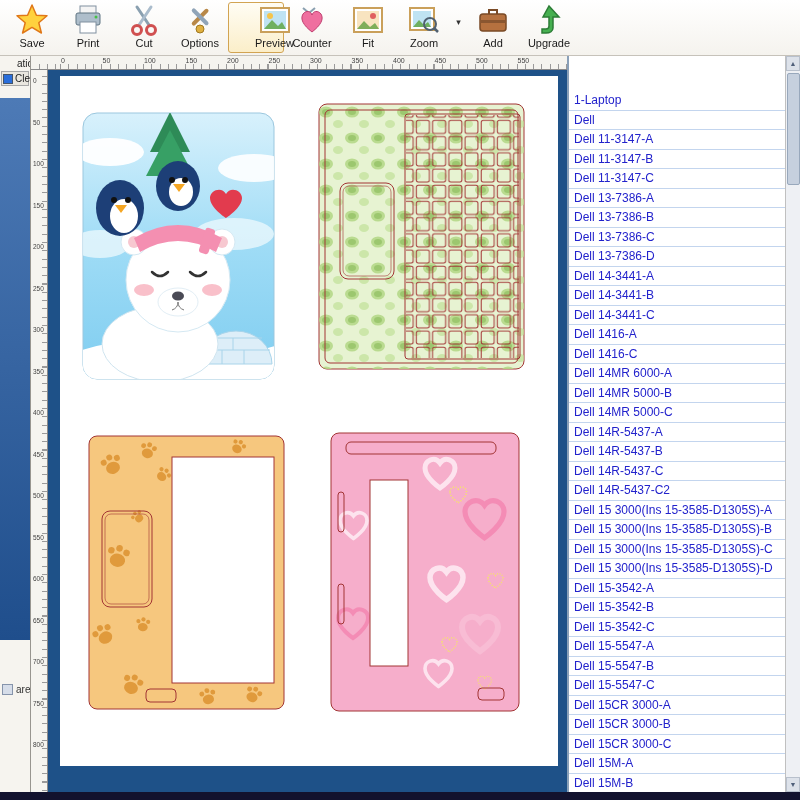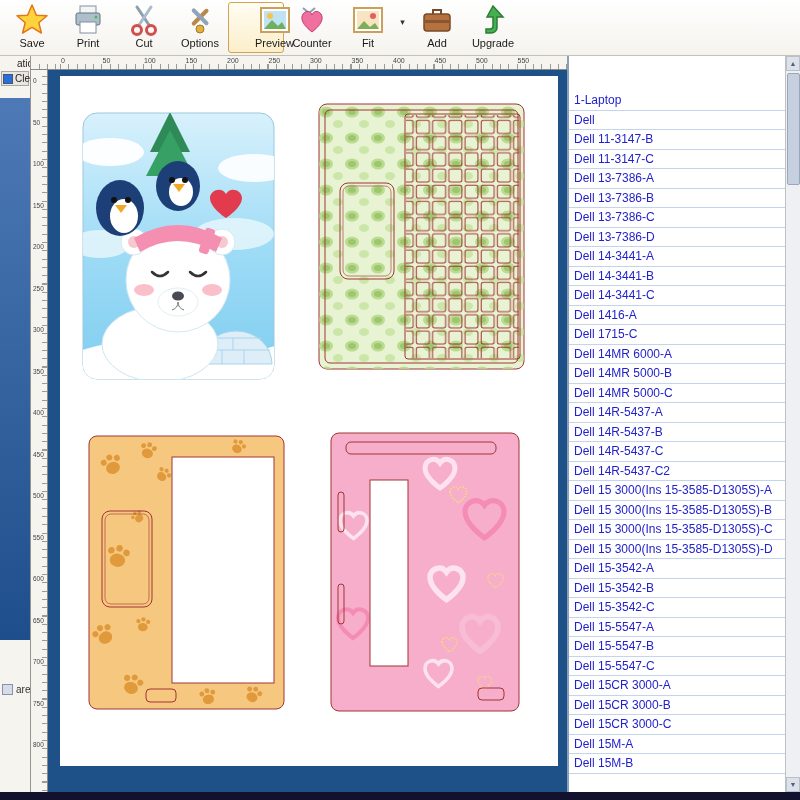--- a/index.html
+++ b/index.html
@@ -130,20 +130,32 @@
         <svg viewBox="0 0 34 34" width="34" height="34">
             <rect x="3" y="5" width="28" height="24" fill="#ffffff" stroke="#caa05a" stroke-width="2"></rect>
             <rect x="6" y="8" width="22" height="18" fill="#f8e4c0"></rect>
             <circle cx="22" cy="13" r="3" fill="#e06060"></circle>
             <path d="M6 26 L13 18 L19 24 L24 20 L28 26 Z" fill="#7fae5a"></path>
           </svg>
       </div>
       <div class="tb-label">Fit</div>
     </div>
 
+    <div class="tb-btn">
+      <div class="tb-icon">
+        <svg viewBox="0 0 34 34" width="34" height="34">
+            <rect x="3" y="5" width="24" height="22" fill="#ffffff" stroke="#caa05a" stroke-width="2"></rect>
+            <rect x="6" y="8" width="18" height="16" fill="#bfe3f2"></rect>
+            <path d="M6 24 L12 17 L17 22 L21 19 L24 24 Z" fill="#6fb060"></path>
+            <circle cx="23" cy="21" r="6" fill="none" stroke="#506070" stroke-width="2"></circle>
+            <line x1="27" y1="25" x2="31" y2="29" stroke="#506070" stroke-width="2.5"></line>
+          </svg>
+      </div>
+      <div class="tb-label">Zoom</div>
+    </div>
 
     <div class="tb-drop">▾</div>
 
     <div class="tb-btn">
       <div class="tb-icon">
         <svg viewBox="0 0 34 34" width="34" height="34">
             <path d="M13 11 v-4 h8 v4" fill="none" stroke="#7a4a26" stroke-width="2"></path>
             <rect x="4" y="11" width="26" height="17" rx="3" fill="#b5713f" stroke="#7a4a26" stroke-width="1.5"></rect>
             <rect x="4" y="17" width="26" height="3" fill="#8a5630"></rect>
           </svg>
@@ -355,20 +367,21 @@
     </div>
   </div>
 
   <div class="right-panel">
     <div class="model-list">
 
         <div class="m-row">1-Laptop</div>
 
         <div class="m-row">Dell</div>
 
+        <div class="m-row">Dell 11-3147-A</div>
 
         <div class="m-row">Dell 11-3147-B</div>
 
         <div class="m-row">Dell 11-3147-C</div>
 
         <div class="m-row">Dell 13-7386-A</div>
 
         <div class="m-row">Dell 13-7386-B</div>
 
         <div class="m-row">Dell 13-7386-C</div>
@@ -376,21 +389,21 @@
         <div class="m-row">Dell 13-7386-D</div>
 
         <div class="m-row">Dell 14-3441-A</div>
 
         <div class="m-row">Dell 14-3441-B</div>
 
         <div class="m-row">Dell 14-3441-C</div>
 
         <div class="m-row">Dell 1416-A</div>
 
-        <div class="m-row">Dell 1715-C</div>
+        <div class="m-row">Dell 1416-C</div>
 
         <div class="m-row">Dell 14MR 6000-A</div>
 
         <div class="m-row">Dell 14MR 5000-B</div>
 
         <div class="m-row">Dell 14MR 5000-C</div>
 
         <div class="m-row">Dell 14R-5437-A</div>
 
         <div class="m-row">Dell 14R-5437-B</div>

